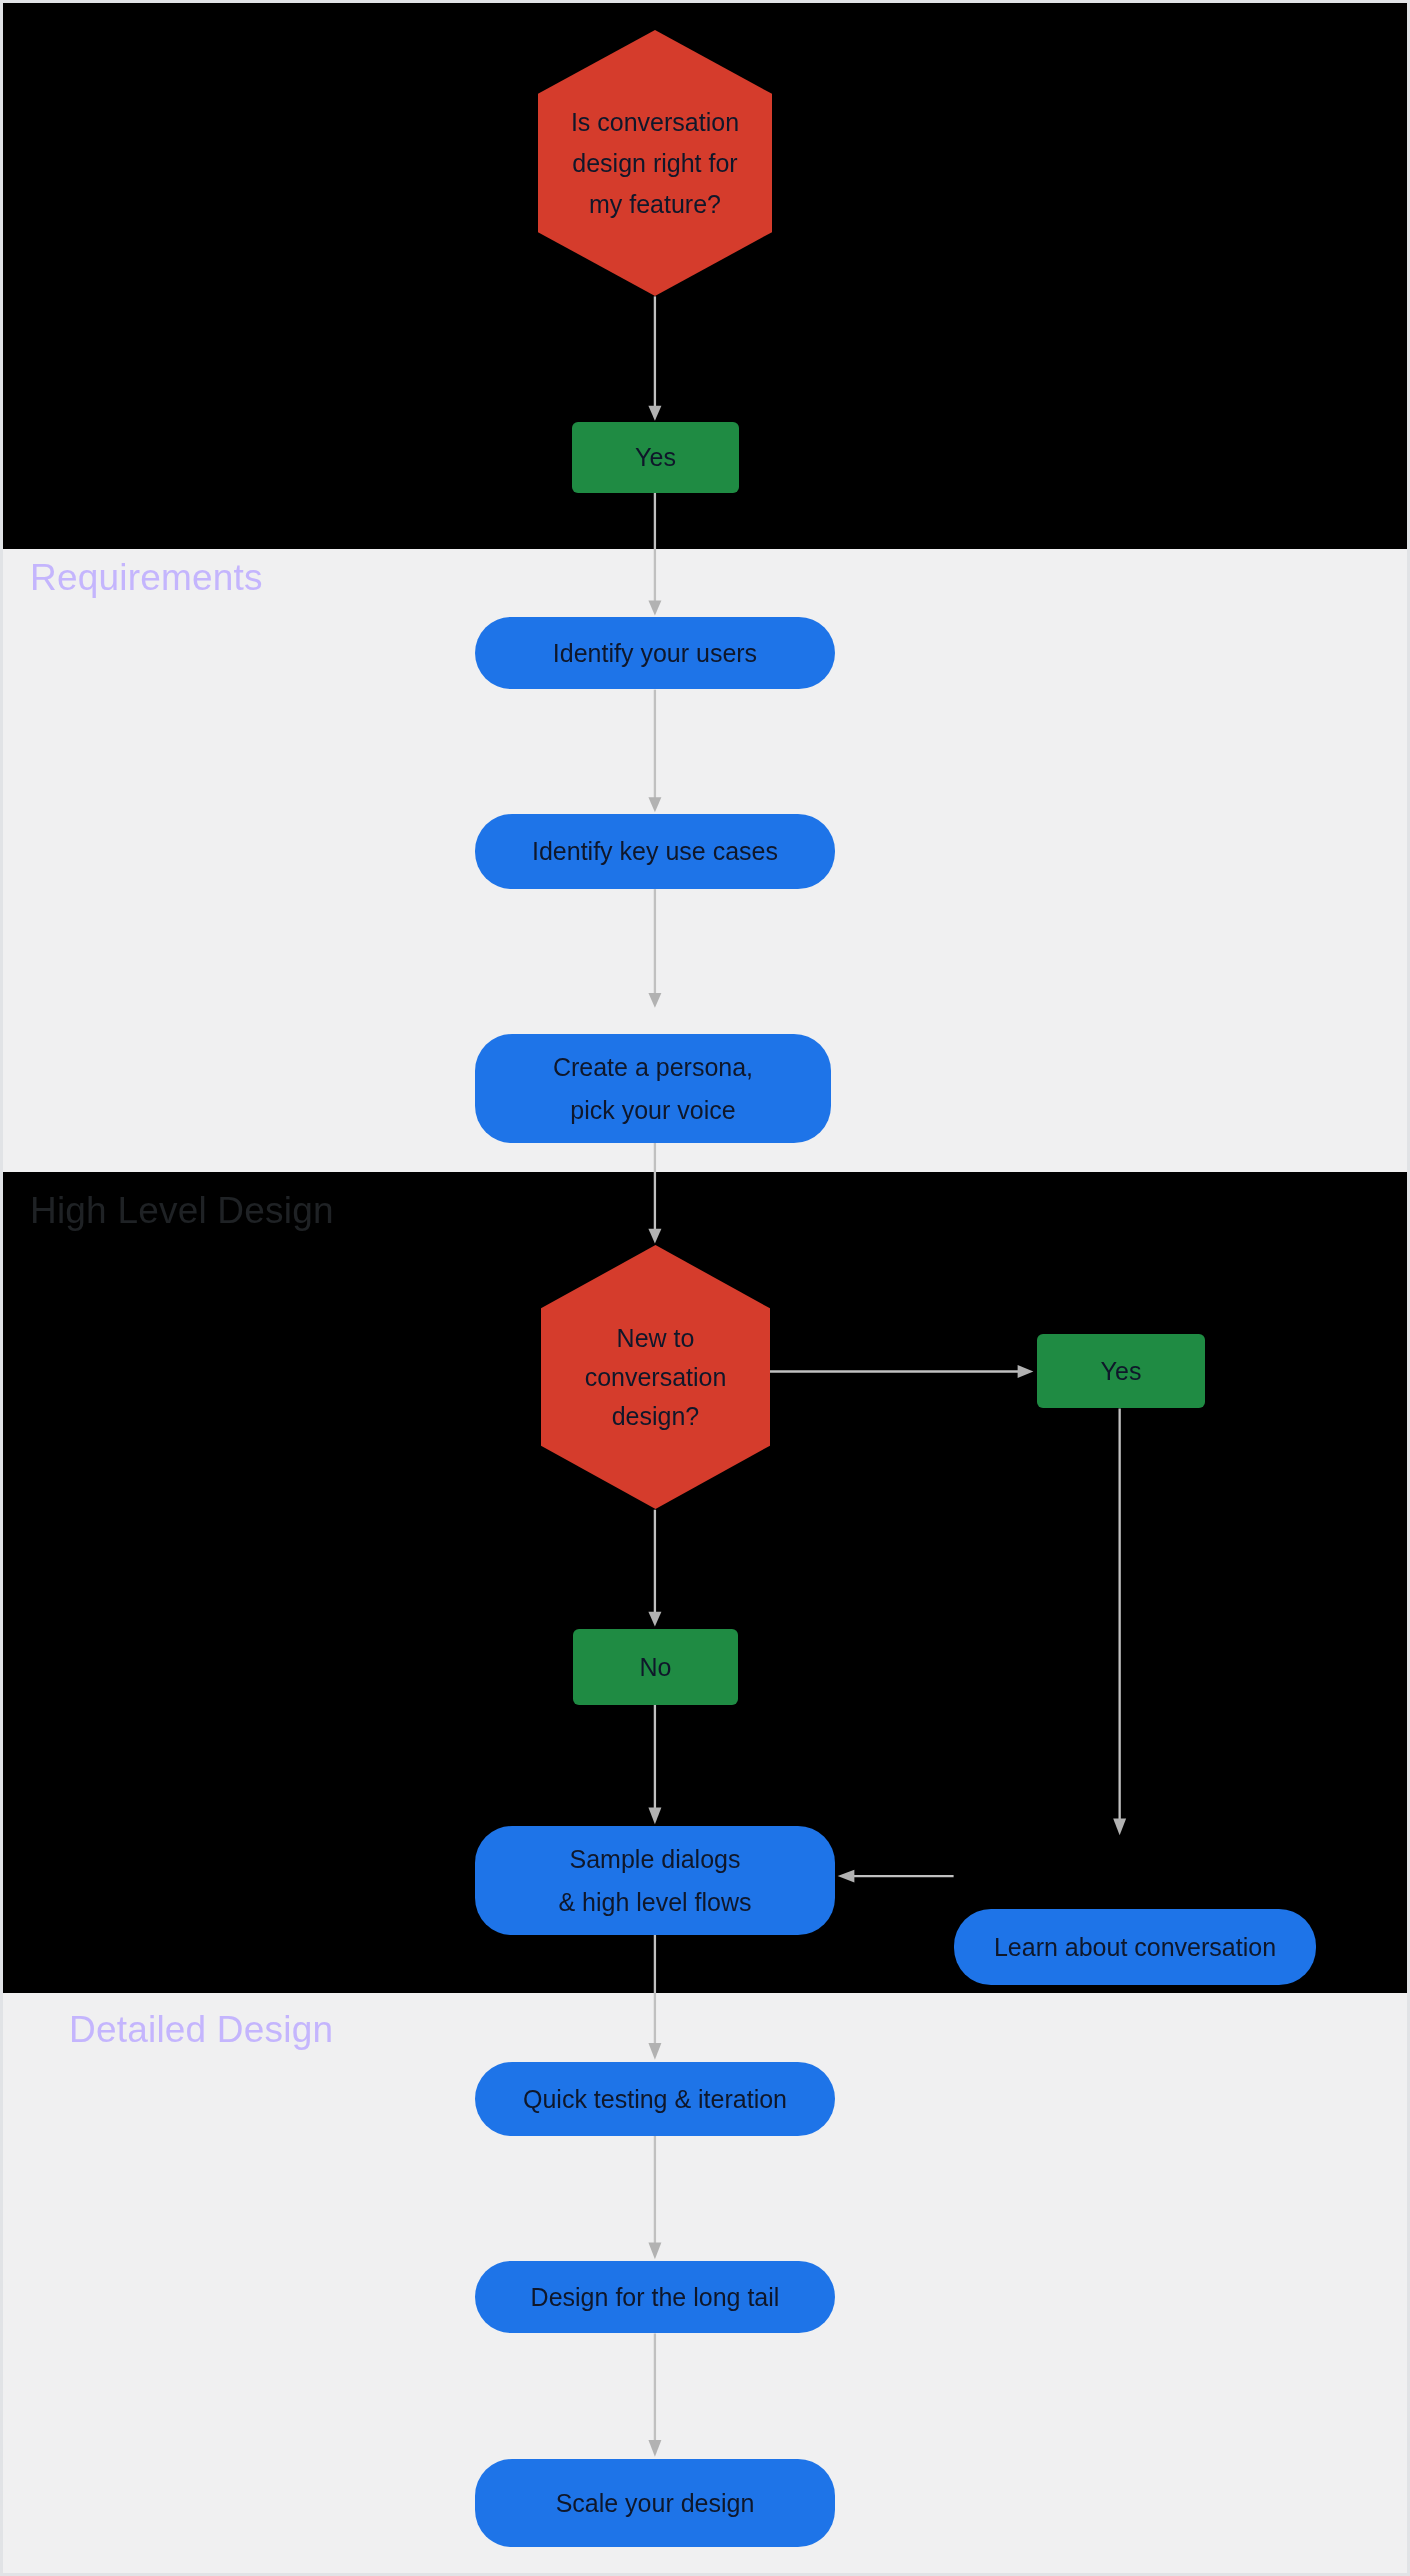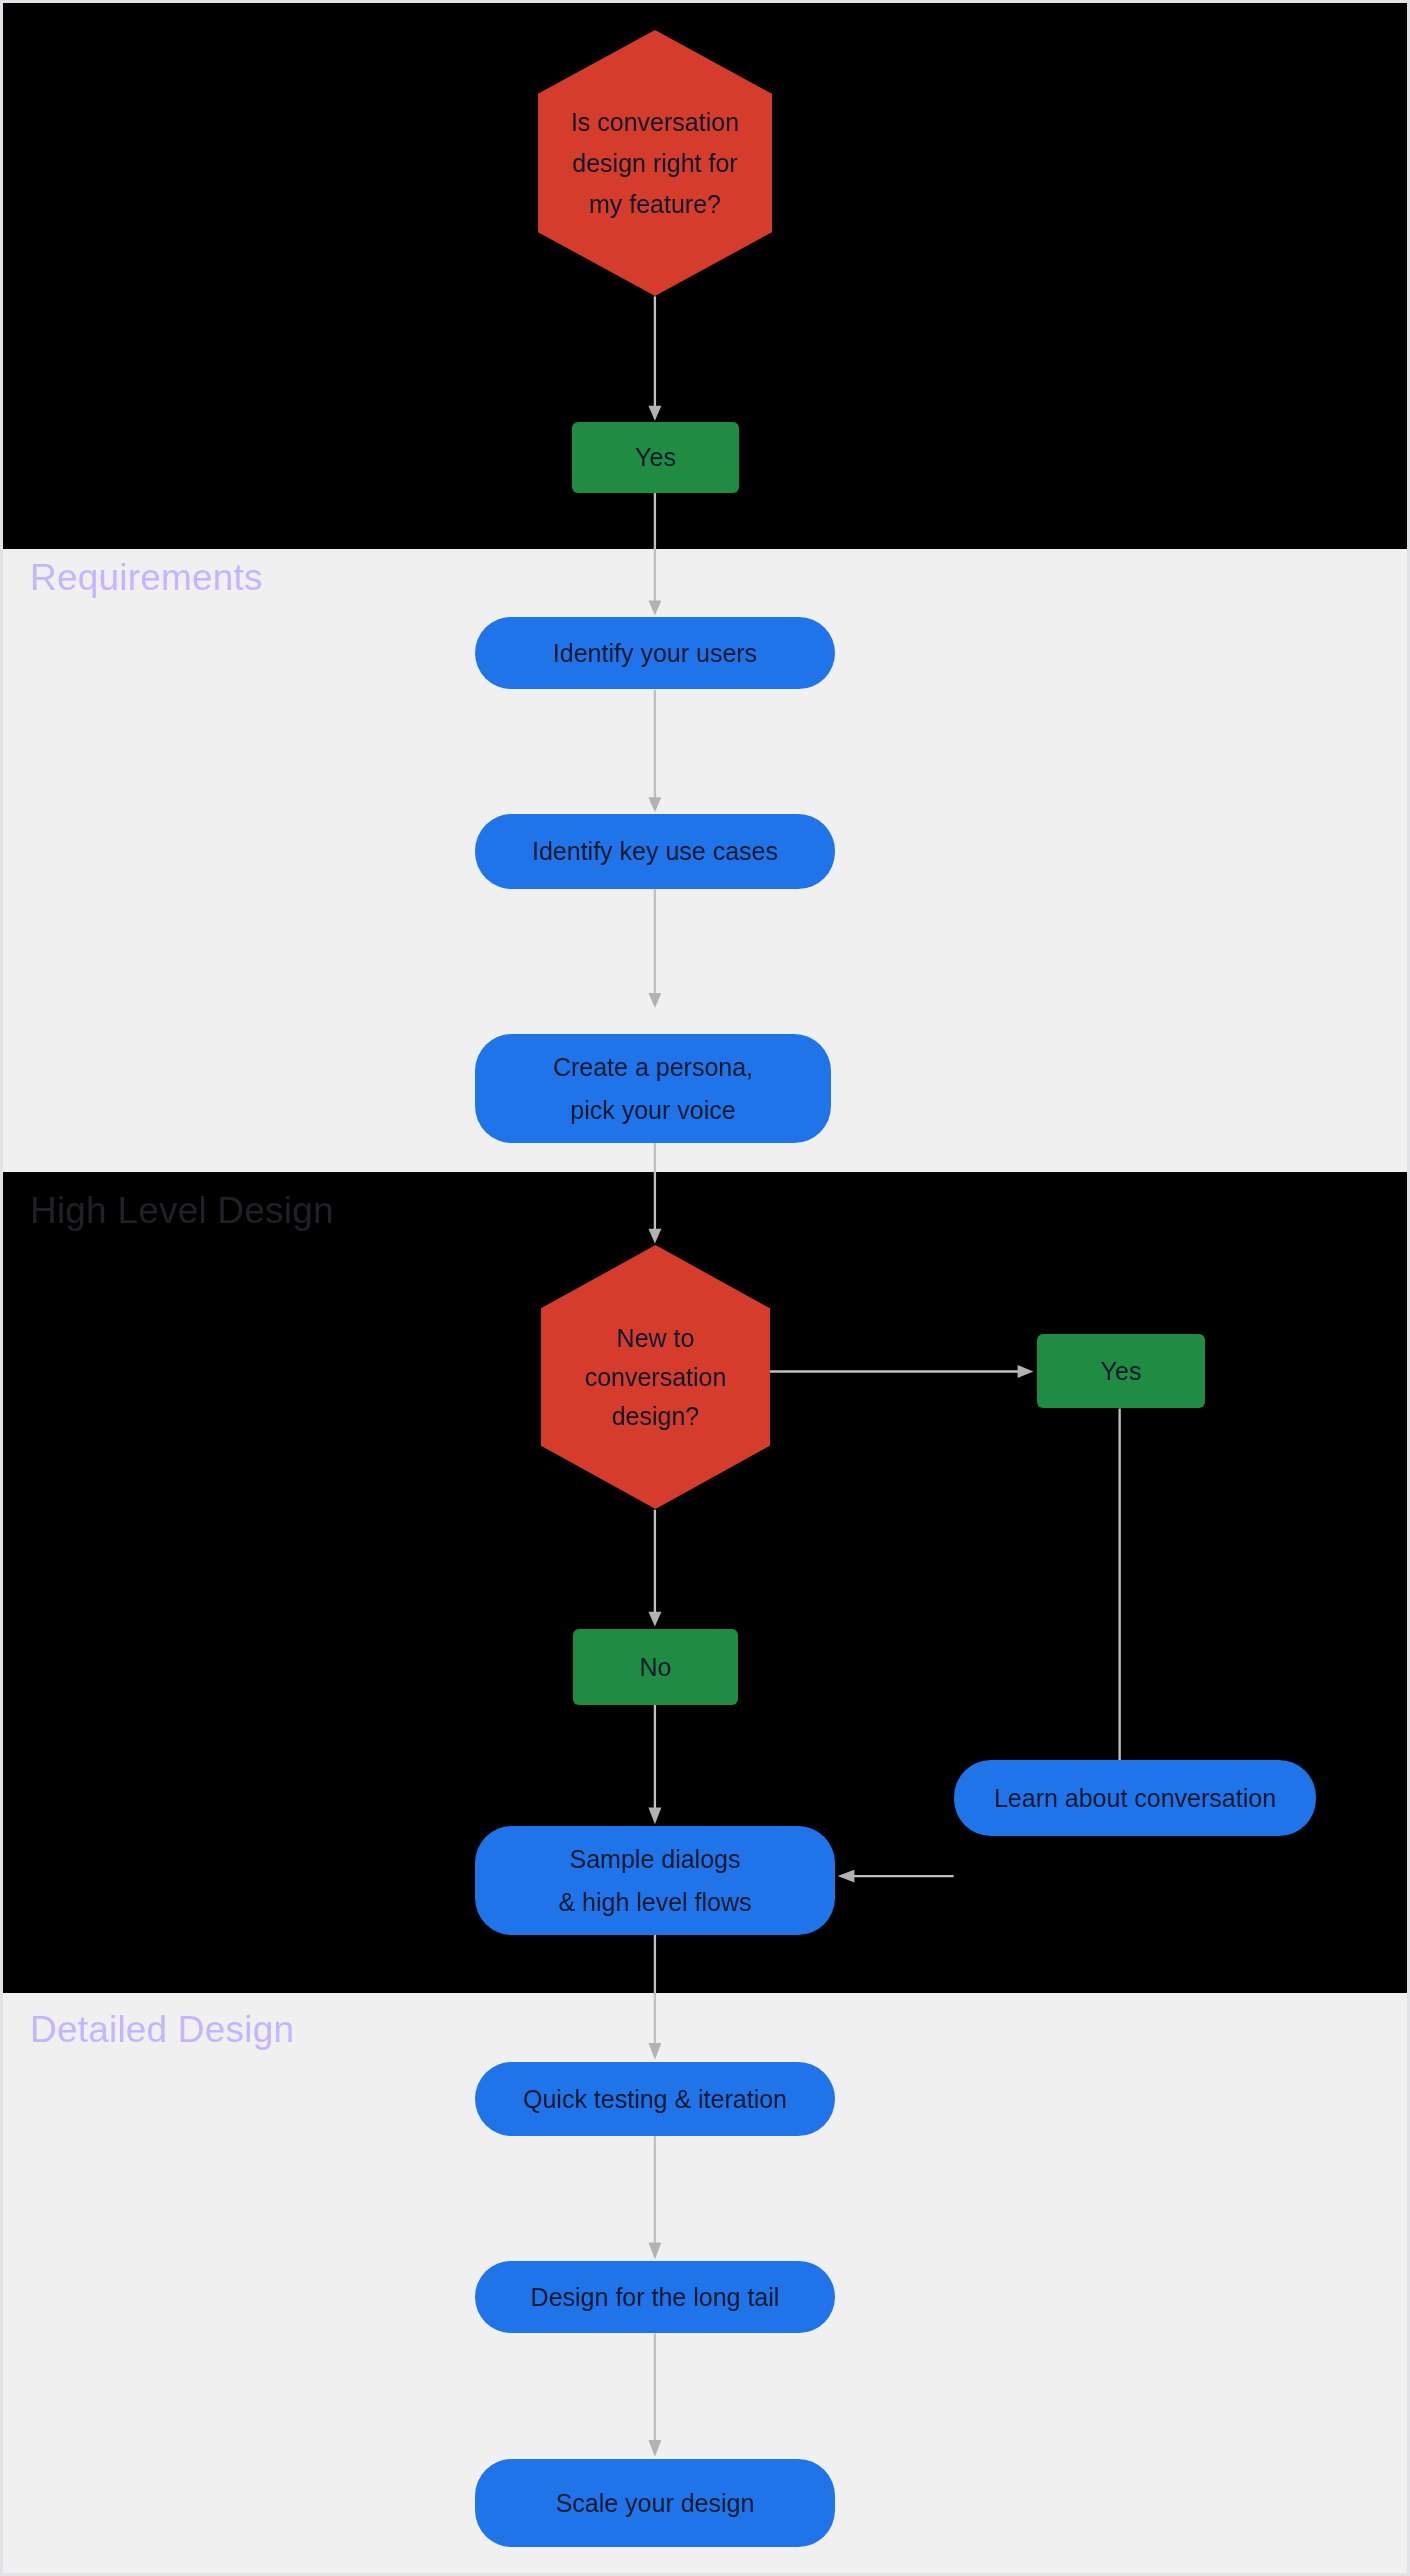--- a/index.html
+++ b/index.html
@@ -29,21 +29,21 @@
     position: absolute;
     left: 30px;
     font-size: 37px;
     line-height: 45px;
     color: #c4b5fd;
     z-index: 5;
     letter-spacing: 0.2px;
   }
   .label-requirements { top: 555px; }
   .label-hld          { top: 1188px; color: #1f2225; text-align: center; }
-  .label-dd           { top: 2007px; }
+  .label-dd           { top: 2007px; margin-left: 39px; }
 
   .connectors { position: absolute; top: 0; left: 0; z-index: 2; }
   .connectors line    { stroke: #c0c0c0; stroke-width: 2.5; }
   .connectors polygon { fill: #b2b2b2; }
 
   .node {
     position: absolute;
     display: flex;
     flex-direction: column;
     align-items: center;
@@ -75,21 +75,21 @@
   .step {
     background: #1e74e8;
     border-radius: 37px;
     font-size: 25px;
     line-height: 43px;
   }
   .step-identify-users     { left: 475px;  top: 617px;  width: 360px; height: 72px; }
   .step-identify-use-cases { left: 475px;  top: 814px;  width: 360px; height: 75px; }
   .step-create-persona     { left: 475px;  top: 1034px; width: 356px; height: 109px; }
   .step-sample-dialogs     { left: 475px;  top: 1826px; width: 360px; height: 109px; }
-  .step-learn-conversation { left: 954px; top: 1760px; width: 362px; height: 76px; }
+  .step-learn-conversation { left: 954px; top: 1909px; width: 362px; height: 76px; }
   .step-quick-testing      { left: 475px;  top: 2062px; width: 360px; height: 74px; }
   .step-long-tail          { left: 475px;  top: 2261px; width: 360px; height: 72px; }
   .step-scale-design       { left: 475px;  top: 2459px; width: 360px; height: 88px; }
 </style>
 </head>
 <body>
 
 <div class="canvas">
 
   <div class="band band-dark band-intro"></div>

